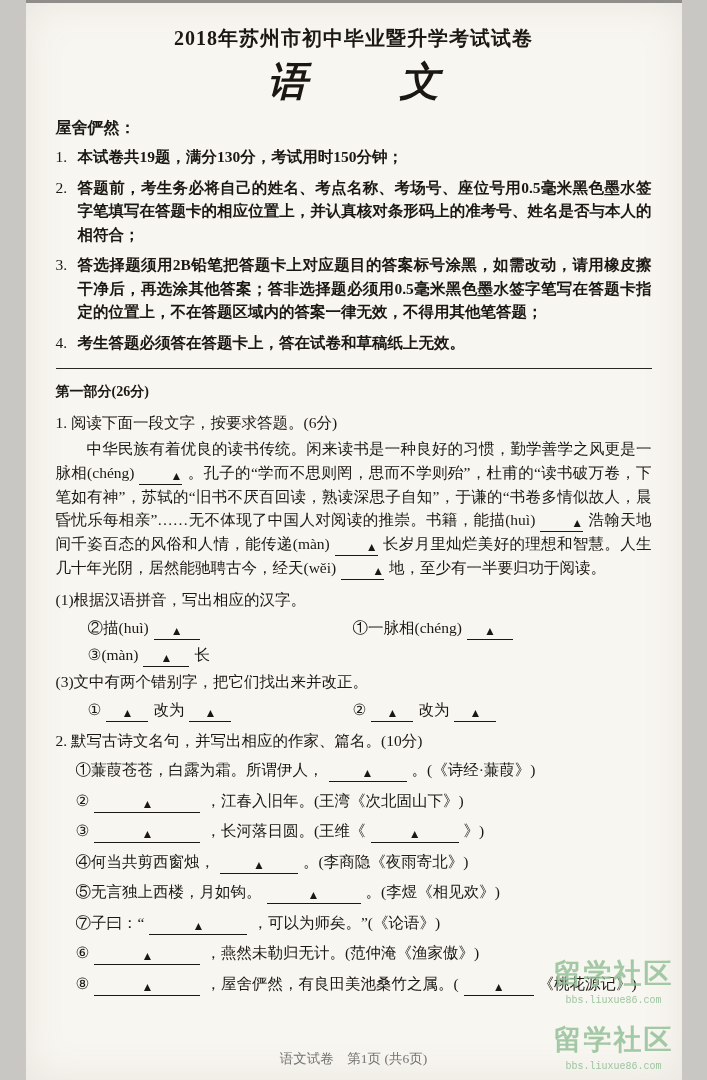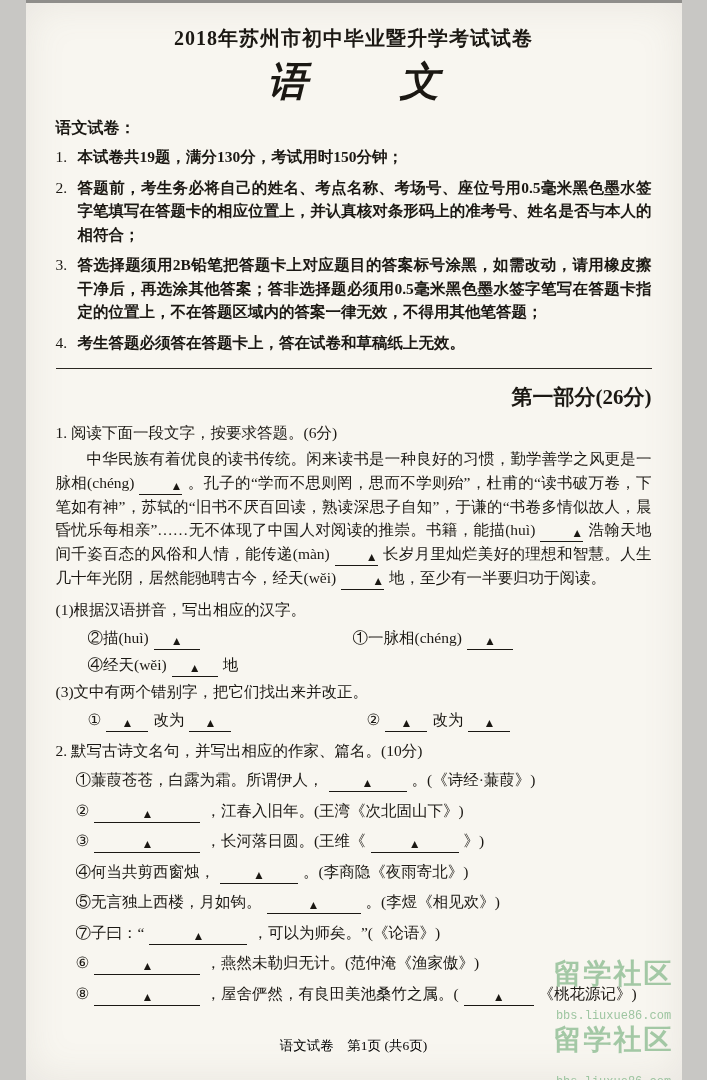--- a/index.html
+++ b/index.html
@@ -20,67 +20,67 @@
   .subject-title { text-align:center; margin-top:6px; font-size:40px; font-weight:bold; line-height:1.2;font-style:italic; }
   .subject-title span { letter-spacing:2.3em; margin-right:-2.3em; }
 
   .notice-heading { font-weight:bold; font-size:16px; margin:12px 0 6px; }
   .notice-item { display:flex; font-size:15.5px; line-height:23.5px; margin-bottom:7px; text-align:justify; }
   .notice-num { flex:0 0 22px; }
   .notice-text { flex:1;font-weight:bold; }
 
   .divider { border:none; border-top:1.5px solid #2b2822; margin:14px 0 0 0; }
 
-  .section-title { text-align:right; font-size:21px; font-weight:bold; margin:14px 0 10px; }
+  .section-title { text-align:left; font-size:14px; font-weight:bold; margin:14px 0 10px; }
 
   .q-prompt { font-size:15.5px; line-height:24px; margin:2px 0; }
   .passage { font-size:15.5px; line-height:23.5px; text-align:justify; text-indent:2em; margin:2px 0 8px; }
 
   .blank {
     display:inline-block;
     border-bottom:1.6px solid #1b1813;
     text-align:center;
     font-size:12px;
     line-height:15px;
     vertical-align:-2px;
     margin:0 5px;
   }
 
   .sub-grid { display:grid; grid-template-columns:47% 53%; padding-left:32px; font-size:15.5px; line-height:27px; }
-  .typo-grid { display:grid; grid-template-columns:47% 53%; padding-left:32px; font-size:15.5px; line-height:27px;gap:14px; }
+  .typo-grid { display:grid; grid-template-columns:47% 53%; padding-left:32px; font-size:15.5px; line-height:27px; }
 
   .q2-block { margin-top:6px; }
   .q2-line { font-size:15.5px; line-height:30.5px; padding-left:20px; white-space:nowrap; }
 
   .page-footer {
-    position:absolute; left:0; bottom:25px; width:100%;
-    text-align:center; font-size:13.5px; color:#000000;
+    position:absolute; left:0; bottom:12px; width:100%;
+    text-align:center; font-size:13.5px; color:#737373;
   }
 
   .watermark {
     position:absolute; right:8px; text-align:center; z-index:5;
     font-family:Liberation Mono, monospace;
     pointer-events:none;
   }
   .wm-1 { top:952px; }
   .wm-2 { top:1018px; }
   .wm-name { font-size:28px; font-weight:bold; color:rgba(148,192,152,0.85); letter-spacing:2px; }
-  .wm-url { font-size:12px; color:rgba(148,192,152,0.9); margin-top:16px; }
+  .wm-url { font-size:10px; color:rgba(148,192,152,0.9); margin-top:2px; }
 </style>
 </head>
 <body>
 
 <div class="page">
 
   <div class="exam-title">2018年苏州市初中毕业暨升学考试试卷</div>
   <div class="subject-title">
     <span>语文</span>
   </div>
 
-  <div class="notice-heading">语文试卷：</div>
+  <div class="notice-heading">屋舍俨然：</div>
 
   <div>
     <div class="notice-item">
       <span class="notice-num">1.</span>
       <span class="notice-text">本试卷共19题，满分130分，考试用时150分钟；</span>
     </div>
     <div class="notice-item">
       <span class="notice-num">2.</span>
       <span class="notice-text">答题前，考生务必将自己的姓名、考点名称、考场号、座位号用0.5毫米黑色墨水签字笔填写在答题卡的相应位置上，并认真核对条形码上的准考号、姓名是否与本人的相符合；</span>
     </div>
@@ -99,21 +99,21 @@
   <div class="section-title">第一部分(26分)</div>
 
   <div>
     <div class="q-prompt">1. 阅读下面一段文字，按要求答题。(6分)</div>
     <p class="passage"><span>中华民族有着优良的读书传统。闲来读书是一种良好的习惯，勤学善学之风更是一脉相(chéng)</span><span class="blank" style="min-width: 40px;">▲</span><span>。孔子的“学而不思则罔，思而不学则殆”，杜甫的“读书破万卷，下笔如有神”，苏轼的“旧书不厌百回读，熟读深思子自知”，于谦的“书卷多情似故人，晨昏忧乐每相亲”……无不体现了中国人对阅读的推崇。书籍，能描(huì)</span><span class="blank" style="min-width: 40px;">▲</span><span>浩翰天地间千姿百态的风俗和人情，能传递(màn)</span><span class="blank" style="min-width: 40px;">▲</span><span>长岁月里灿烂美好的理想和智慧。人生几十年光阴，居然能驰聘古今，经天(wěi)</span><span class="blank" style="min-width: 40px;">▲</span><span>地，至少有一半要归功于阅读。</span></p>
 
     <div class="q-prompt">(1)根据汉语拼音，写出相应的汉字。</div>
     <div class="sub-grid">
       <div><span>②描(huì)</span><span class="blank" style="min-width: 46px;">▲</span></div>
       <div><span>①一脉相(chéng)</span><span class="blank" style="min-width: 46px;">▲</span></div>
-      <div><span>④经天(wěi)</span><span class="blank" style="min-width: 46px;">▲</span><span>地</span></div>
+      <div><span>③(màn)</span><span class="blank" style="min-width: 46px;">▲</span><span>长</span></div>
     </div>
 
     <div class="q-prompt">(3)文中有两个错别字，把它们找出来并改正。</div>
     <div class="typo-grid">
       <div><span>①</span><span class="blank" style="min-width: 42px;">▲</span><span>改为</span><span class="blank" style="min-width: 42px;">▲</span></div>
       <div><span>②</span><span class="blank" style="min-width: 42px;">▲</span><span>改为</span><span class="blank" style="min-width: 42px;">▲</span></div>
     </div>
   </div>
 
   <div class="q2-block">

